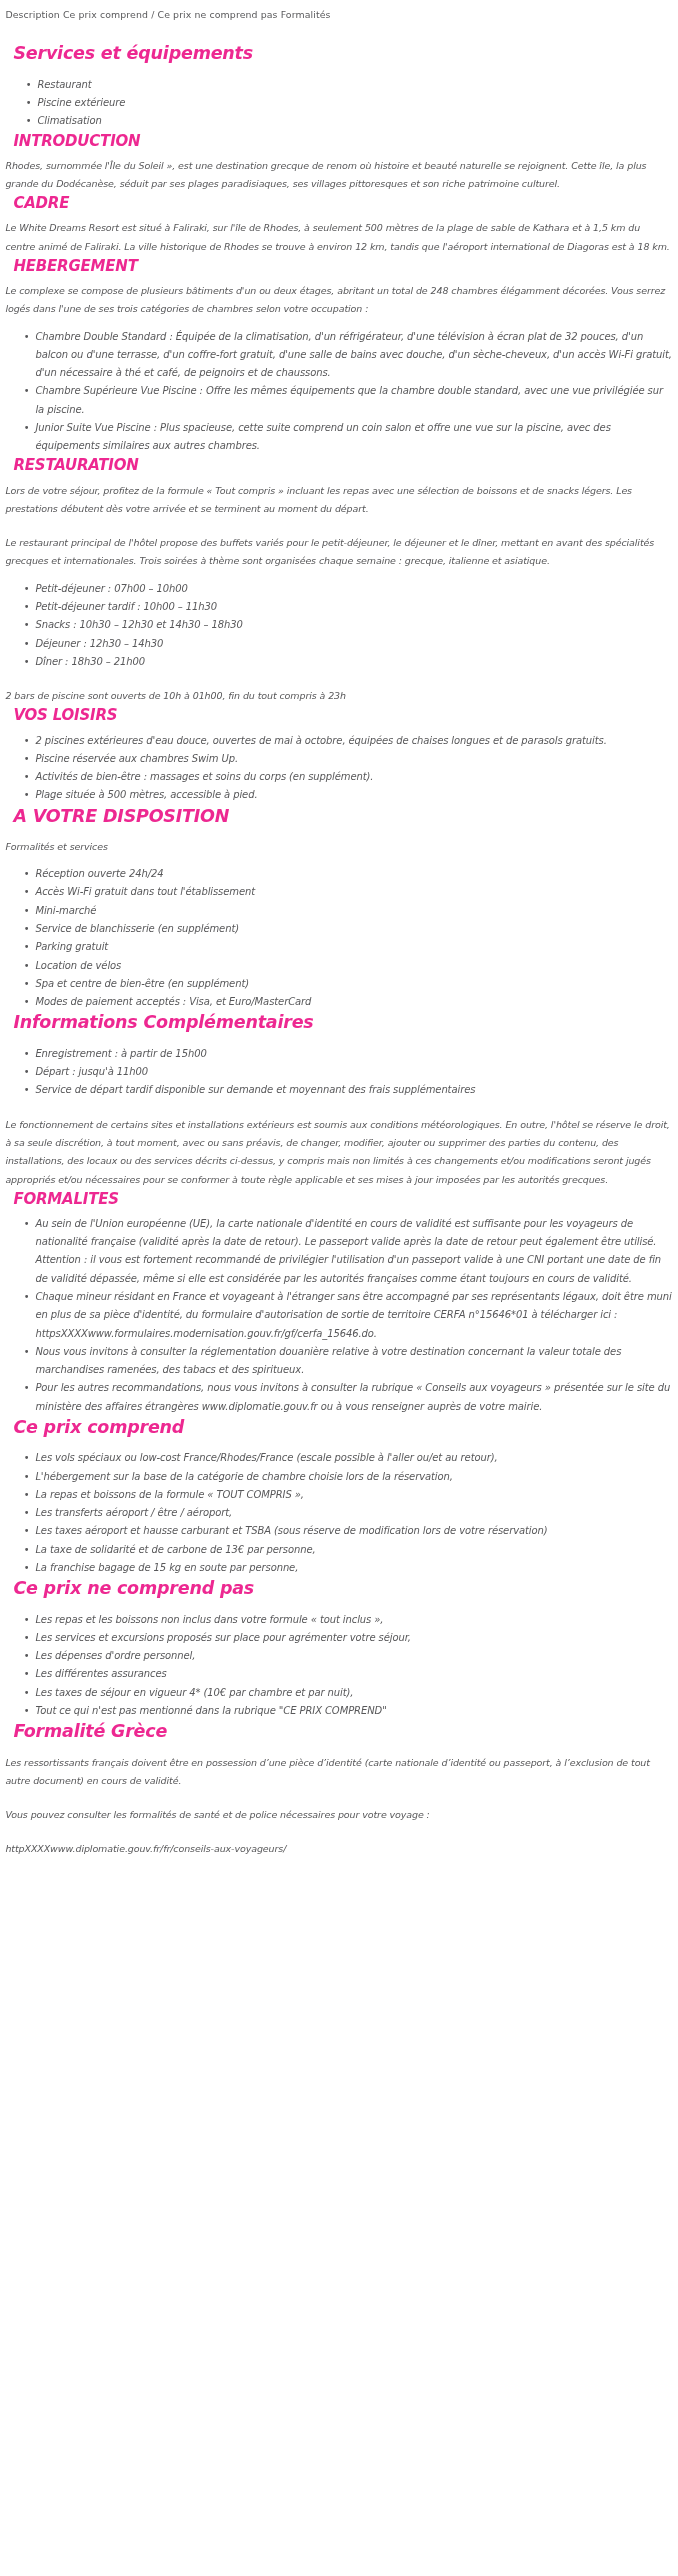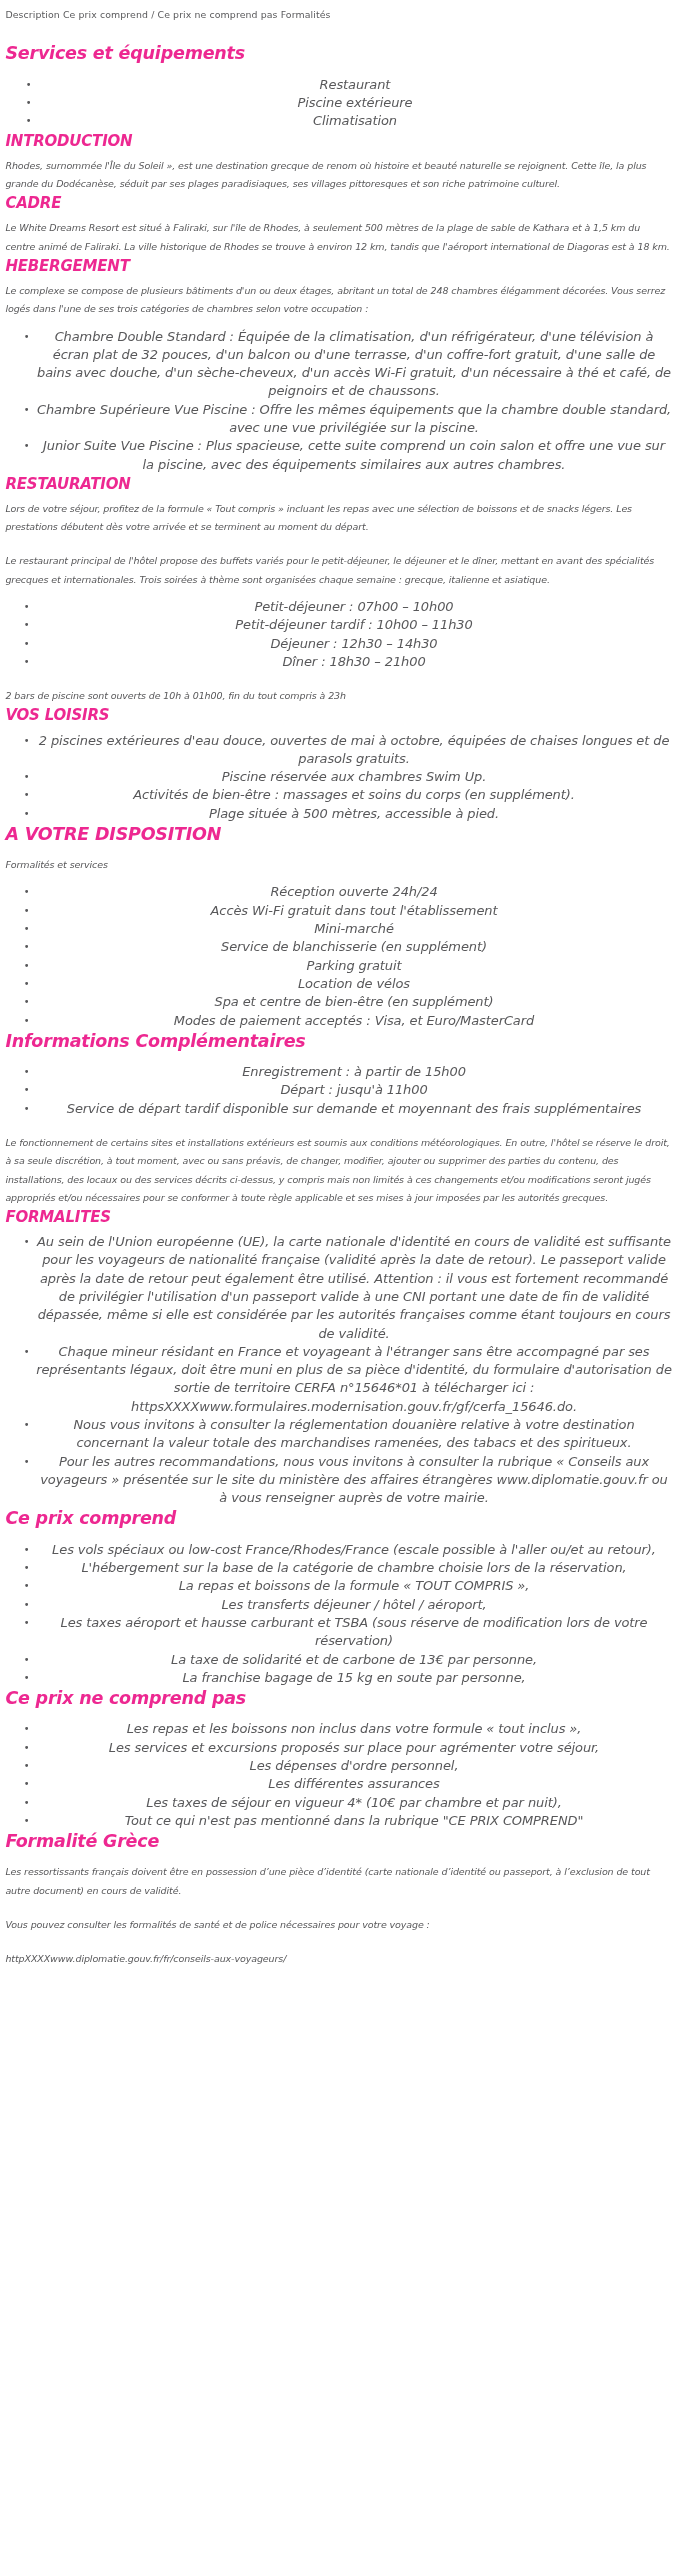--- a/index.html
+++ b/index.html
@@ -26,21 +26,21 @@
     font-size: 9.4px;
     color: #5a5a5c;
     letter-spacing: 0.1px;
     margin: 1.8px 0 23px 0;
     line-height: 12.5px;
     white-space: nowrap;
   }
 
   
   h1.sect, h2.sect {
-    margin: 0;
+    margin: 8px;
     padding: 0;
     color: #ed2891;
     font-family: "DejaVu Sans", sans-serif;
     font-style: italic;
     font-weight: 700;
     line-height: 1.08;
     letter-spacing: -0.2px;
   }
   h1.sect {           
     font-size: 17.5px;
@@ -71,27 +71,26 @@
   ul.body-list {
     margin: 9px 0 0 0;
     padding-left: 30px;
     list-style: none;
   }
   ul.body-list.tight { margin-top: 7.2px; }
   ul.body-list li {
     position: relative;
     font-family: "DejaVu Sans", sans-serif;
     font-style: italic;
-    font-size: 13px;
+    font-size: 10px;
     line-height: 18.3px;
     color: #58585a;
     letter-spacing: -0.1px;
     padding-left: 0;
     margin: 0;
-    text-align: center;
   }
   ul.body-list li::before {
     content: "\2022";
     position: absolute;
     left: -11.6px;
     top: 0;
     color: #58585a;
     font-style: normal;
     font-size: 9.8px;
     line-height: 18.3px;
@@ -138,20 +137,21 @@
     </ul>
   </section>
 
   <section class="block">
     <h2 class="sect sp-top-lg">RESTAURATION</h2>
     <p class="body">Lors de votre séjour, profitez de la formule « Tout compris » incluant les repas avec une sélection de boissons et de snacks légers. Les prestations débutent dès votre arrivée et se terminent au moment du départ.</p>
     <p class="body">Le restaurant principal de l'hôtel propose des buffets variés pour le petit-déjeuner, le déjeuner et le dîner, mettant en avant des spécialités grecques et internationales. Trois soirées à thème sont organisées chaque semaine : grecque, italienne et asiatique.</p>
     <ul class="body-list">
       <li>Petit-déjeuner : 07h00 – 10h00</li>
       <li>Petit-déjeuner tardif : 10h00 – 11h30</li>
+      <li>Snacks : 10h30 – 12h30 et 14h30 – 18h30</li>
       <li>Déjeuner : 12h30 – 14h30</li>
       <li>Dîner : 18h30 – 21h00</li>
     </ul>
     <p class="body gap">2 bars de piscine sont ouverts de 10h à 01h00, fin du tout compris à 23h</p>
   </section>
 
   <section class="block">
     <h2 class="sect sp-top-lg">VOS LOISIRS</h2>
     <ul class="body-list tight">
       <li>2 piscines extérieures d'eau douce, ouvertes de mai à octobre, équipées de chaises longues et de parasols gratuits.</li>
@@ -195,21 +195,21 @@
       <li>Pour les autres recommandations, nous vous invitons à consulter la rubrique « Conseils aux voyageurs » présentée sur le site du ministère des affaires étrangères www.diplomatie.gouv.fr ou à vous renseigner auprès de votre mairie.</li>
     </ul>
   </section>
 
   <section class="block">
     <h1 class="sect sp-top-lg">Ce prix comprend</h1>
     <ul class="body-list">
       <li>Les vols spéciaux ou low-cost France/Rhodes/France (escale possible à l'aller ou/et au retour),</li>
       <li>L'hébergement sur la base de la catégorie de chambre choisie lors de la réservation,</li>
       <li>La repas et boissons de la formule « TOUT COMPRIS »,</li>
-      <li>Les transferts déjeuner / hôtel / aéroport,</li>
+      <li>Les transferts aéroport / être / aéroport,</li>
       <li>Les taxes aéroport et hausse carburant et TSBA (sous réserve de modification lors de votre réservation)</li>
       <li>La taxe de solidarité et de carbone de 13€ par personne,</li>
       <li>La franchise bagage de 15 kg en soute par personne,</li>
     </ul>
   </section>
 
   <section class="block">
     <h1 class="sect sp-top-lg">Ce prix ne comprend pas</h1>
     <ul class="body-list">
       <li>Les repas et les boissons non inclus dans votre formule « tout inclus »,</li>

